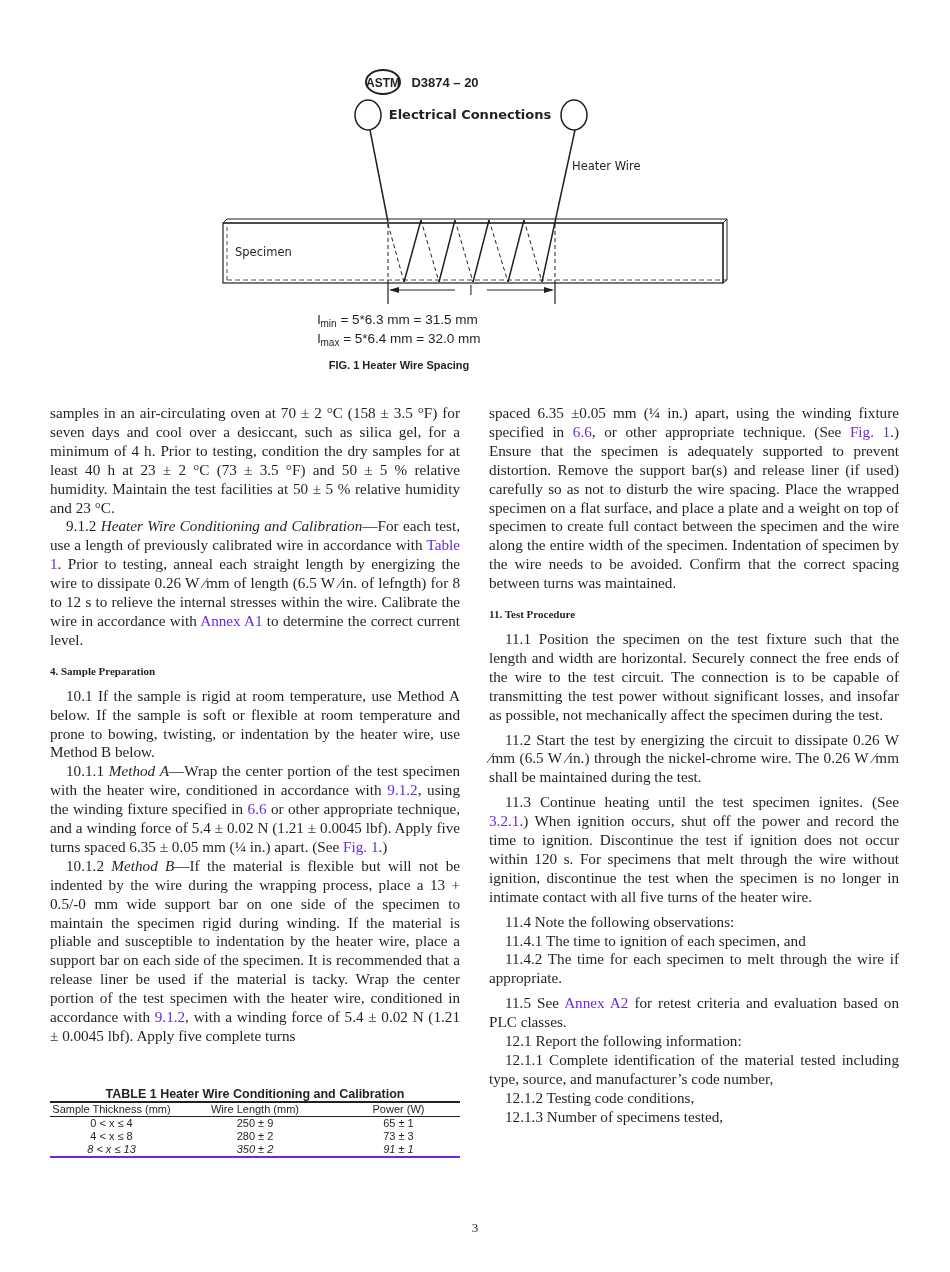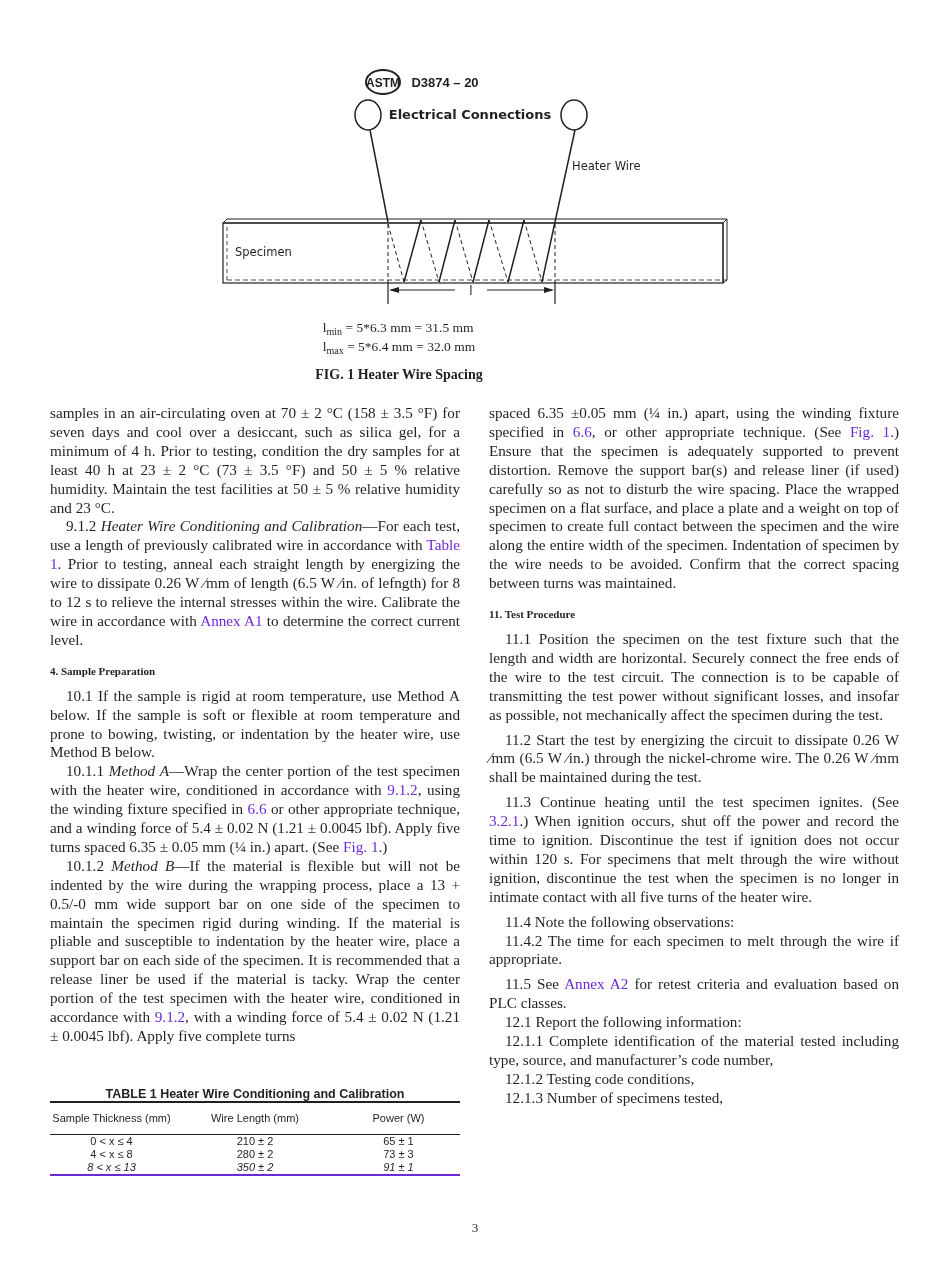--- a/index.html
+++ b/index.html
@@ -1,39 +1,39 @@
 <!DOCTYPE html>
 <html><head>
 <meta charset="utf-8">
 <style>
   html, body { margin: 0; padding: 0; background: #ffffff; }
   body { width: 950px; height: 1272px; position: relative; overflow: hidden; color: #231f20; }
   .header { position: absolute; top: 68px; left: 0; width: 762px; text-align: center; margin-left: 40px; }
   .header .logo { display: inline-block; vertical-align: middle; width: 40px; height: 28px; }
   .header .docid { display: inline-block; vertical-align: middle; font-family: "Liberation Sans", sans-serif; font-weight: bold; font-size: 13px; margin-left: 4px; }
   .figure { position: absolute; top: 92px; left: 215px; width: 520px; height: 230px; }
-  .fig-caption-block { position: absolute; top: 320px; left: 0; width: 798px; text-align: center; font-family: Liberation Serif, serif; }
+  .fig-caption-block { position: absolute; top: 312px; left: 0; width: 798px; text-align: center; font-family: Liberation Sans, sans-serif; }
   .formula { font-size: 13.5px; line-height: 15px; display: inline-block; text-align: left; }
   .formula sub { font-size: 10px; vertical-align: -3px; }
-  .fig-title { font-weight: bold; font-size: 14px; margin-top: 9px; }
+  .fig-title { font-weight: bold; font-size: 11px; margin-top: 9px; }
   .col { position: absolute; font-family: "Liberation Serif", serif; font-size: 15.2px; line-height: 18.9px; text-align: justify; }
   .col-left { left: 50px; top: 404px; width: 410px; }
   .col-right { left: 489px; top: 404px; width: 410px; }
   .col p { margin: 0; text-indent: 0; }
   .col p.ind { text-indent: 16px; }
   .col p.gap { margin-top: 6px; }
   .col h3 { font-size: 11px; font-weight: bold; margin: 12px 0 6px 0; }
   .link { color: #6d28d9; }
   em { font-style: italic; }
   .table-block { position: absolute; left: 50px; top: 1087px; width: 410px; font-family: "Liberation Sans", sans-serif; }
   .table-title { text-align: center; font-weight: bold; font-size: 12.5px; margin-bottom: 0; }
   table { width: 100%; border-collapse: collapse; font-size: 11px; line-height: 13px; }
   thead tr { border-top: 2px solid #231f20; border-bottom: 1px solid #231f20; }
   tbody tr:last-child { border-bottom: 2px solid #6d28d9; font-style: italic; }
-  th { font-weight: normal; text-align: center; padding: 9px 0; }
+  th { font-weight: normal; text-align: center; padding: 0 0; }
   td { text-align: center; padding: 0; }
   .page-number { position: absolute; top: 1220px; left: 0; width: 950px; text-align: center; font-family: "Liberation Serif", serif; font-size: 13px; }
 </style>
 </head>
 <body>
 
 <div class="header">
   <svg class="logo" viewBox="0 0 40 28">
     <ellipse cx="20" cy="14" rx="17" ry="12" fill="none" stroke="#231f20" stroke-width="2"></ellipse>
     <text x="20" y="19" text-anchor="middle" font-family="Liberation Sans, sans-serif" font-weight="bold" font-size="12" fill="#231f20">ASTM</text>
@@ -108,21 +108,21 @@
     <thead>
       <tr>
         <th style="width:30%">Sample Thickness (mm)</th>
         <th style="width:40%">Wire Length (mm)</th>
         <th style="width:30%">Power (W)</th>
       </tr>
     </thead>
     <tbody>
       <tr>
         <td>0 &lt; x ≤ 4</td>
-        <td>210 ± 2</td>
+        <td>250 ± 9</td>
         <td>65 ± 1</td>
       </tr>
       <tr>
         <td>4 &lt; x ≤ 8</td>
         <td>280 ± 2</td>
         <td>73 ± 3</td>
       </tr>
       <tr>
         <td>8 &lt; x ≤ 13</td>
         <td>350 ± 2</td>
@@ -132,20 +132,21 @@
   </table>
 </div>
 
 <div class="col col-right">
   <p><span>spaced 6.35 ±0.05 mm (¼ in.) apart, using the winding fixture specified in </span><a class="link">6.6</a><span>, or other appropriate technique. (See </span><a class="link">Fig. 1</a><span>.) Ensure that the specimen is adequately supported to prevent distortion. Remove the support bar(s) and release liner (if used) carefully so as not to disturb the wire spacing. Place the wrapped specimen on a flat surface, and place a plate and a weight on top of specimen to create full contact between the specimen and the wire along the entire width of the specimen. Indentation of specimen by the wire needs to be avoided. Confirm that the correct spacing between turns was maintained.</span></p>
   <h3>11. Test Procedure</h3>
   <p class="ind">11.1 Position the specimen on the test fixture such that the length and width are horizontal. Securely connect the free ends of the wire to the test circuit. The connection is to be capable of transmitting the test power without significant losses, and insofar as possible, not mechanically affect the specimen during the test.</p>
   <p class="ind gap">11.2 Start the test by energizing the circuit to dissipate 0.26 W ⁄mm (6.5 W ⁄in.) through the nickel-chrome wire. The 0.26 W ⁄mm shall be maintained during the test.</p>
   <p class="ind gap"><span>11.3 Continue heating until the test specimen ignites. (See </span><a class="link">3.2.1</a><span>.) When ignition occurs, shut off the power and record the time to ignition. Discontinue the test if ignition does not occur within 120 s. For specimens that melt through the wire without ignition, discontinue the test when the specimen is no longer in intimate contact with all five turns of the heater wire.</span></p>
   <p class="ind gap">11.4 Note the following observations:</p>
+  <p class="ind">11.4.1 The time to ignition of each specimen, and</p>
   <p class="ind">11.4.2 The time for each specimen to melt through the wire if appropriate.</p>
   <p class="ind gap"><span>11.5 See </span><a class="link">Annex A2</a><span> for retest criteria and evaluation based on PLC classes.</span></p>
   <p class="ind">12.1 Report the following information:</p>
   <p class="ind">12.1.1 Complete identification of the material tested including type, source, and manufacturer’s code number,</p>
   <p class="ind">12.1.2 Testing code conditions,</p>
   <p class="ind">12.1.3 Number of specimens tested,</p>
 </div>
 
 <div class="page-number">3</div>
 

